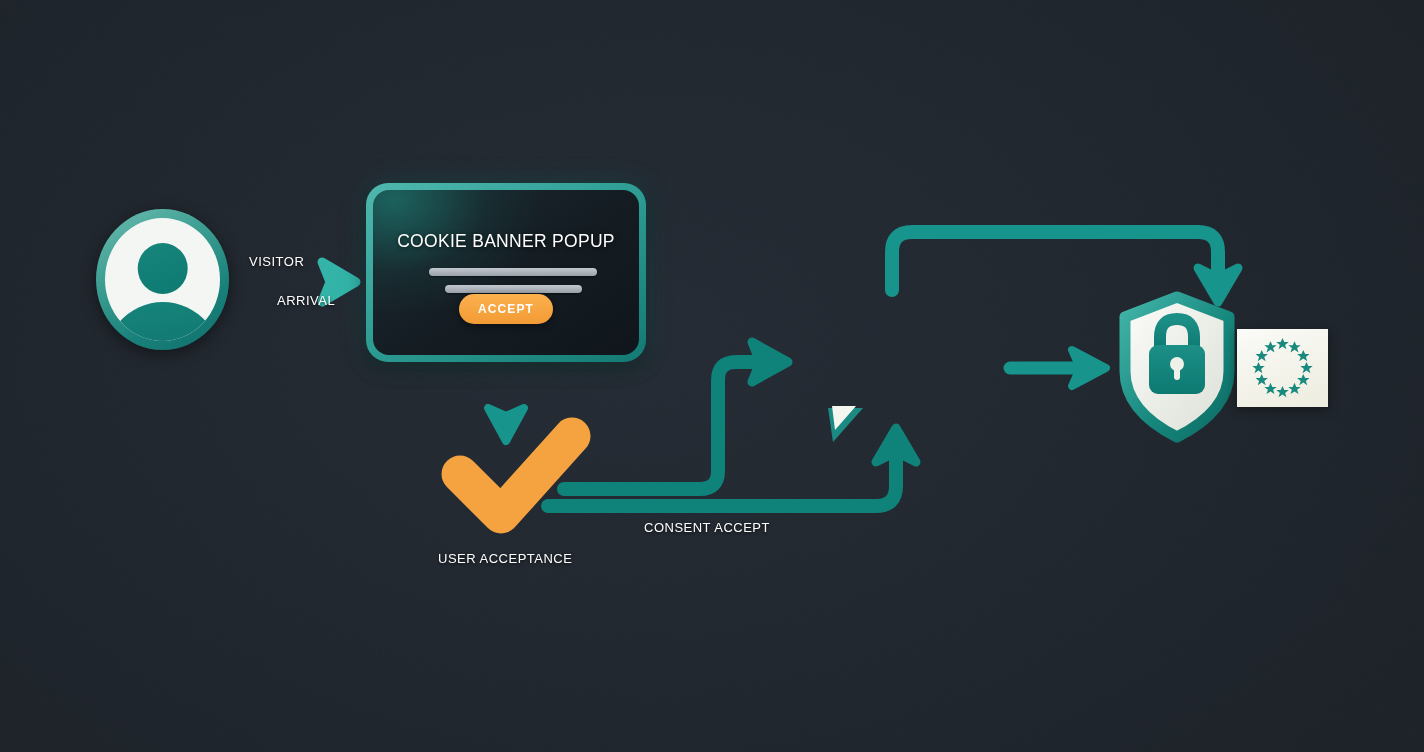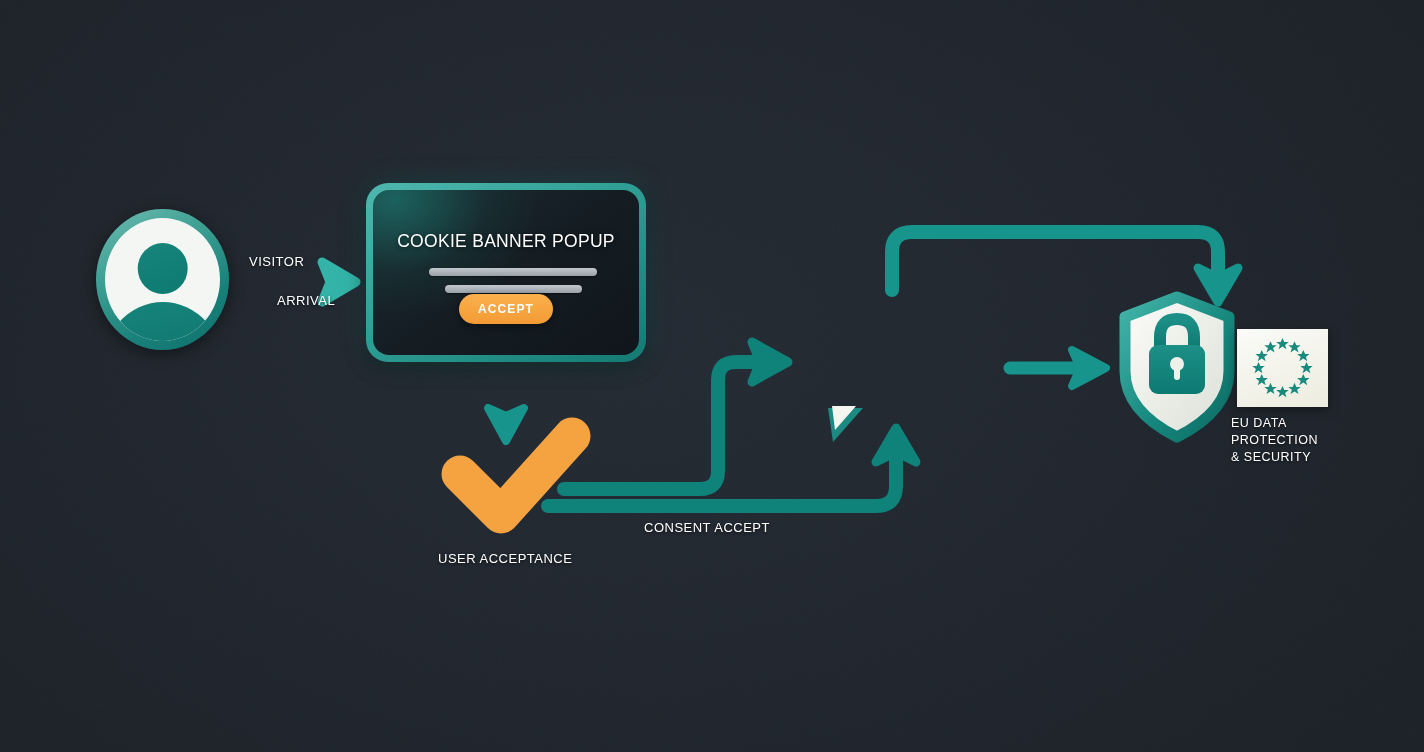--- a/index.html
+++ b/index.html
@@ -363,17 +363,14 @@
             <path d="M0,-6 L1.8,-1.9 L6.2,-1.9 L2.6,0.9 L4,5.2 L0,2.6 L-4,5.2 L-2.6,0.9 L-6.2,-1.9 L-1.8,-1.9 Z"></path>
           </g>
       </g>
     </svg>
   </div>
 
   <div class="lbl" id="label-visitor">VISITOR</div>
   <div class="lbl" id="label-arrival">ARRIVAL</div>
   <div class="lbl" id="label-user-acc">USER ACCEPTANCE</div>
   <div class="lbl" id="label-consent">CONSENT ACCEPT</div>
-  <div class="lbl" id="label-eu">EU DATA
-PROTECTION
-&amp; SECURITY</div>
 
 </div>
 
 </body></html>

